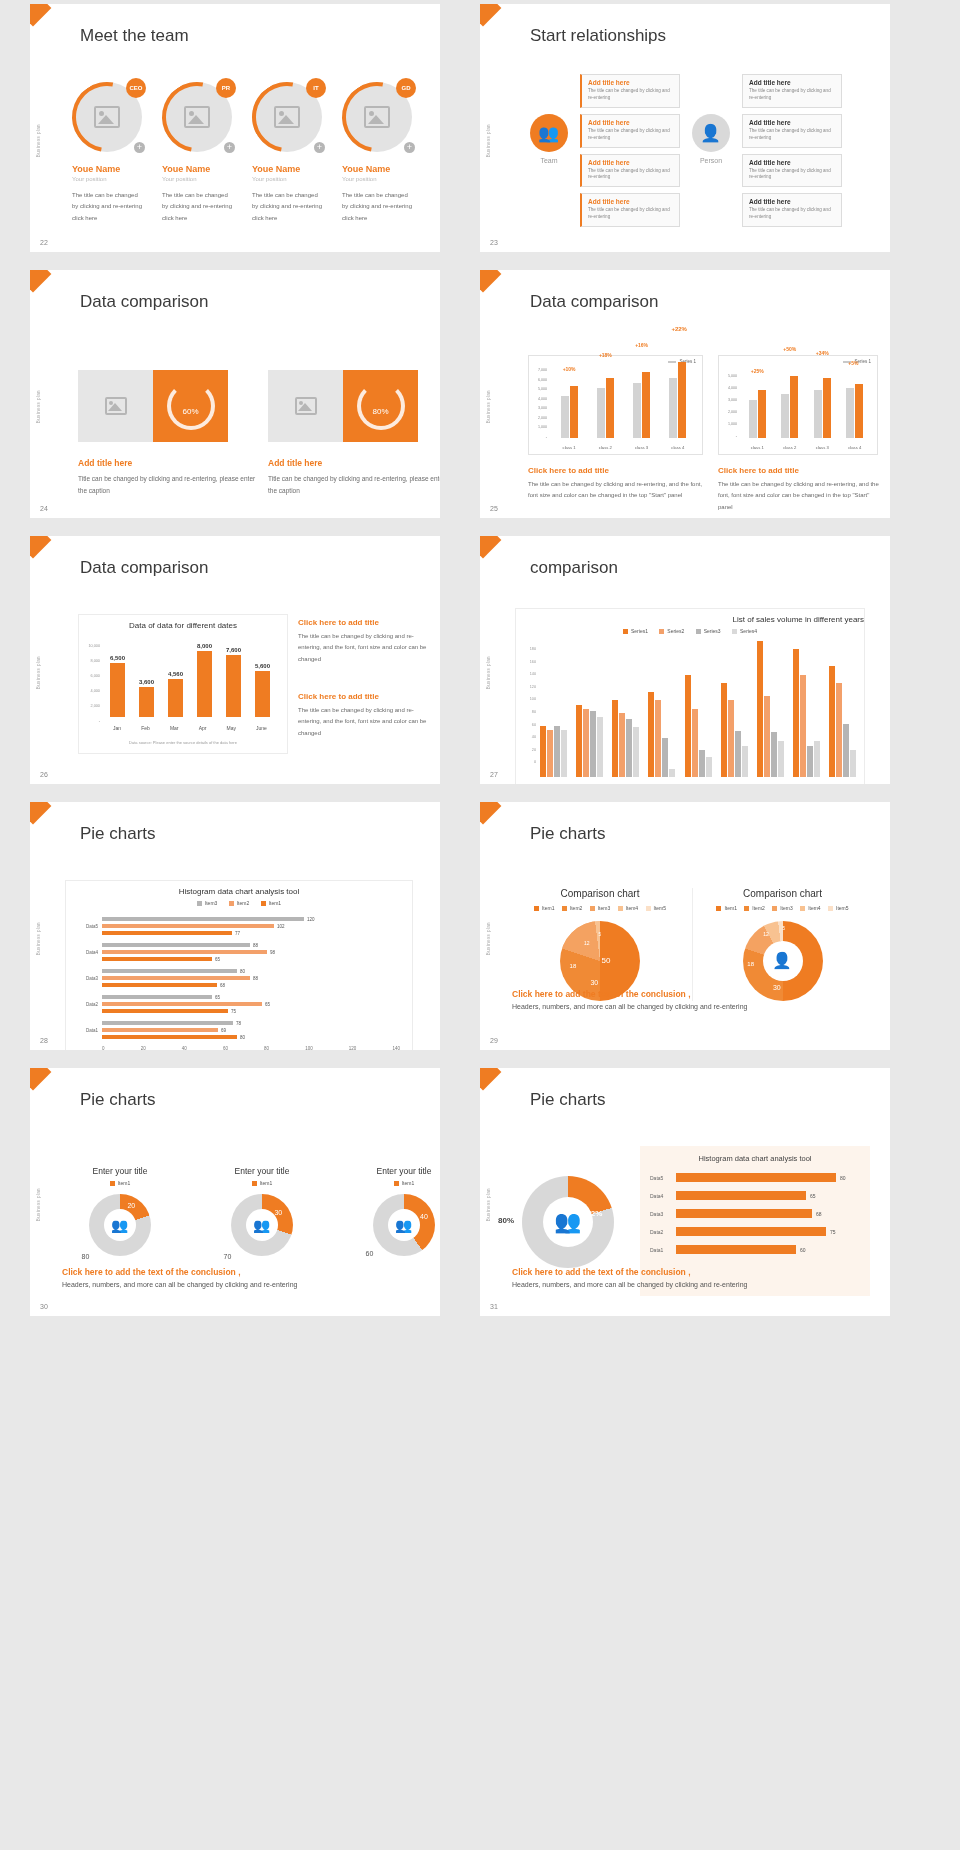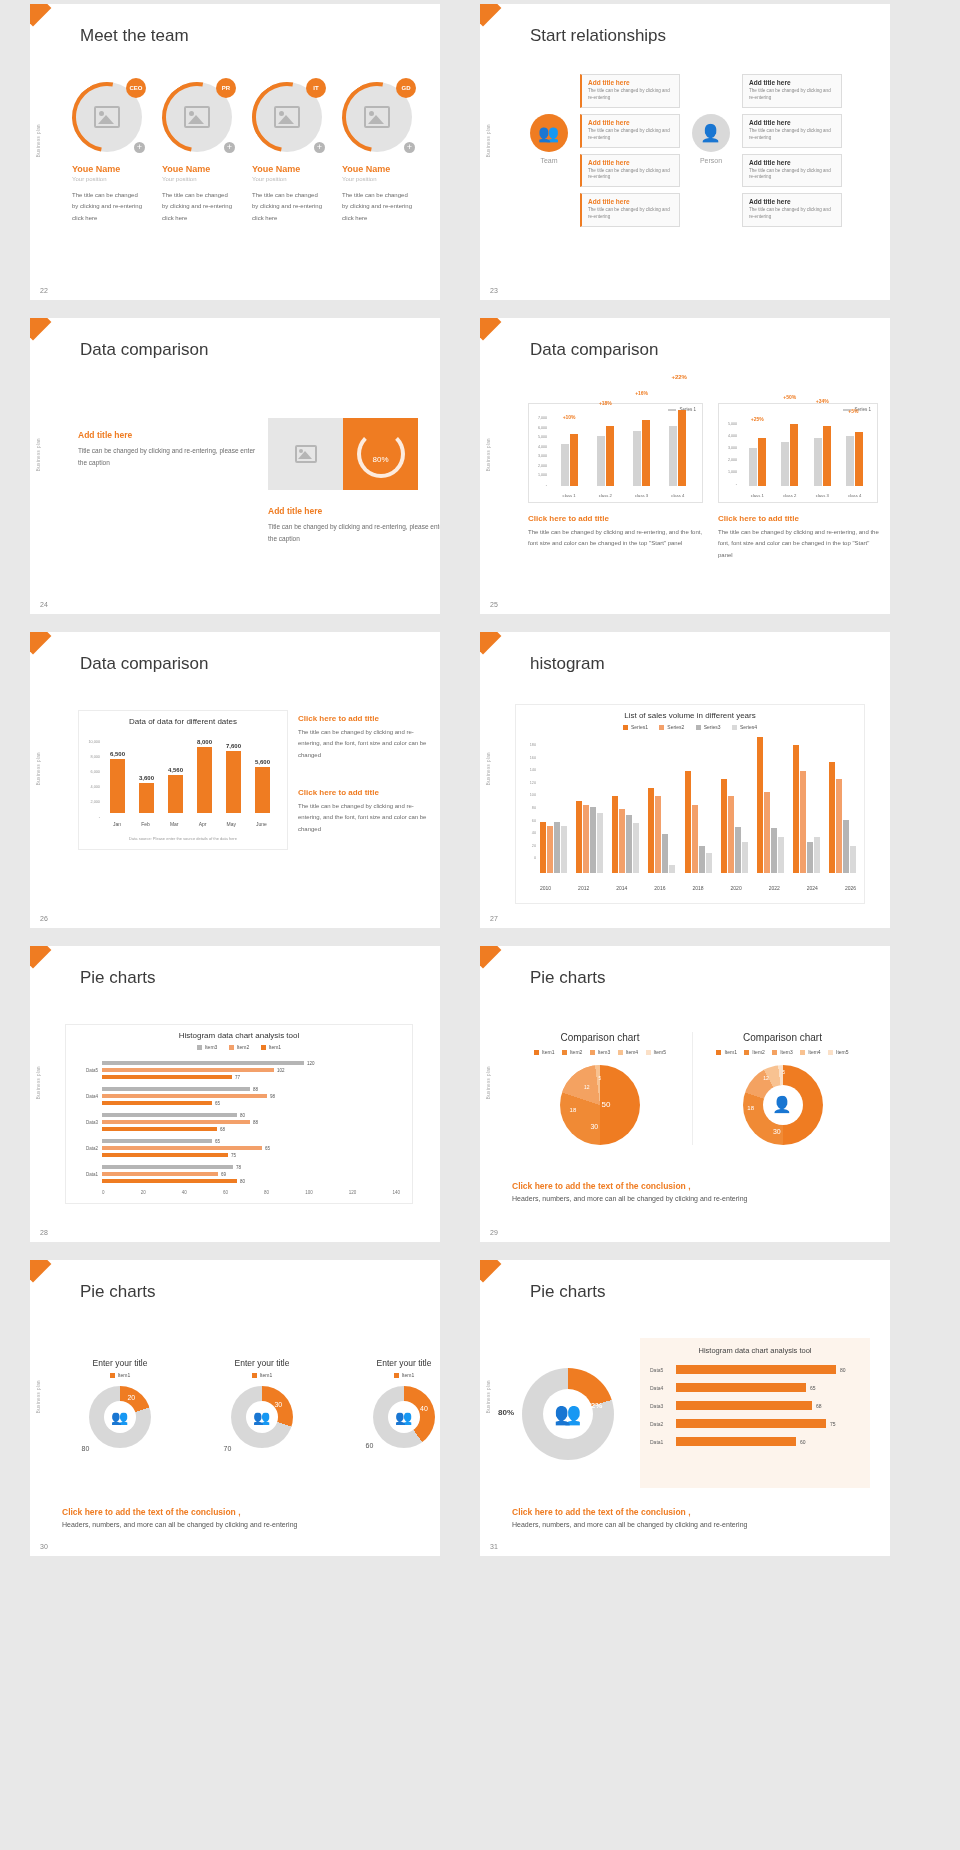--- a/index.html
+++ b/index.html
@@ -6,21 +6,21 @@
   html, body { margin:0; padding:0; }
   body {
     width:960px; height:1850px;
     background:#e8e8e8;
     font-family:"Liberation Sans", sans-serif;
     color:#333;
     overflow:hidden;
   }
   .deck { display:grid; grid-template-columns:410px 410px; column-gap:40px; row-gap:18px;
           padding:4px 40px 0 30px; }
-  .slide { position:relative; background:#fff; height:296px; overflow:hidden; }
+  .slide { position:relative; background:#fff; height:248px; overflow:hidden; }
   .ribbon { position:absolute; top:-9px; left:-10px; width:26px; height:26px; background:#ef7c22;
             transform:rotate(45deg); }
   .ribbon:after { content:""; position:absolute; left:6px; top:15px; width:14px; height:3px; background:#fff; opacity:.0; }
   .vlabel { position:absolute; left:6px; top:120px; writing-mode:vertical-rl; transform:rotate(180deg);
             font-size:4.5px; color:#aaa; letter-spacing:.4px; }
   .pagenum { position:absolute; left:10px; bottom:6px; font-size:7px; color:#888; }
   .title { position:absolute; left:50px; top:22px; font-size:17px; color:#3b3b3b; font-weight:400; }
   .orange { color:#ef7c22; }
   .grey { color:#9a9a9a; }
 
@@ -203,20 +203,25 @@
     </div>
   </div>
 
   <div class="slide">
     <div class="ribbon"></div>
     <div class="vlabel">Business plan</div>
     <div class="pagenum">24</div>
     <div class="title">Data comparison</div>
 
     <div class="dc-block" style="left:48px;">
+      <div>
+        <div class="dc-img"><div class="ph2"></div></div><div class="dc-orange">
+          <div class="ringpct"><span>60</span><span>%</span></div>
+        </div>
+      </div>
       <div class="cap-t">Add title here</div>
       <div class="cap-p">Title can be changed by clicking and re-entering, please enter the caption</div>
     </div>
 
     <div class="dc-block" style="left:238px;">
       <div>
         <div class="dc-img"><div class="ph2"></div></div><div class="dc-orange">
           <div class="ringpct"><span>80</span><span>%</span></div>
         </div>
       </div>
@@ -386,24 +391,24 @@
     <div style="position:absolute; left:268px; top:156px; width:136px;">
       <div style="font-size:8px; color:#ef7c22; font-weight:bold;">Click here to add title</div>
       <div style="font-size:6px; color:#6b6b6b; line-height:1.9; margin-top:4px;">The title can be changed by clicking and re-entering, and the font, font size and color can be changed</div>
     </div>
   </div>
 
   <div class="slide">
     <div class="ribbon"></div>
     <div class="vlabel">Business plan</div>
     <div class="pagenum">27</div>
-    <div class="title">histogram</div>
+    <div class="title">comparison</div>
 
     <div class="panel" style="left:35px; top:72px; width:350px; height:200px; border-color:#ececec;">
-      <div class="chart-title" style="margin-top:6px;">List of sales volume in different years</div>
+      <div class="chart-title" style="margin-top:6px;text-align:right;">List of sales volume in different years</div>
       <div style="text-align:center; margin-top:4px; font-size:5px; color:#555;">
         <span style="margin:0 5px;"><span class="legend-dot" style="background:#ef7c22;"></span><span>Series1</span></span>
         <span style="margin:0 5px;"><span class="legend-dot" style="background:#f3a06a;"></span><span>Series2</span></span>
         <span style="margin:0 5px;"><span class="legend-dot" style="background:#b5b5b5;"></span><span>Series3</span></span>
         <span style="margin:0 5px;"><span class="legend-dot" style="background:#d9d9d9;"></span><span>Series4</span></span>
       </div>
       <div style="position:absolute; left:6px; top:34px; font-size:3.8px; color:#999; line-height:12.6px; text-align:right; width:14px;">
         <div>180</div>
         <div>160</div>
         <div>140</div>

